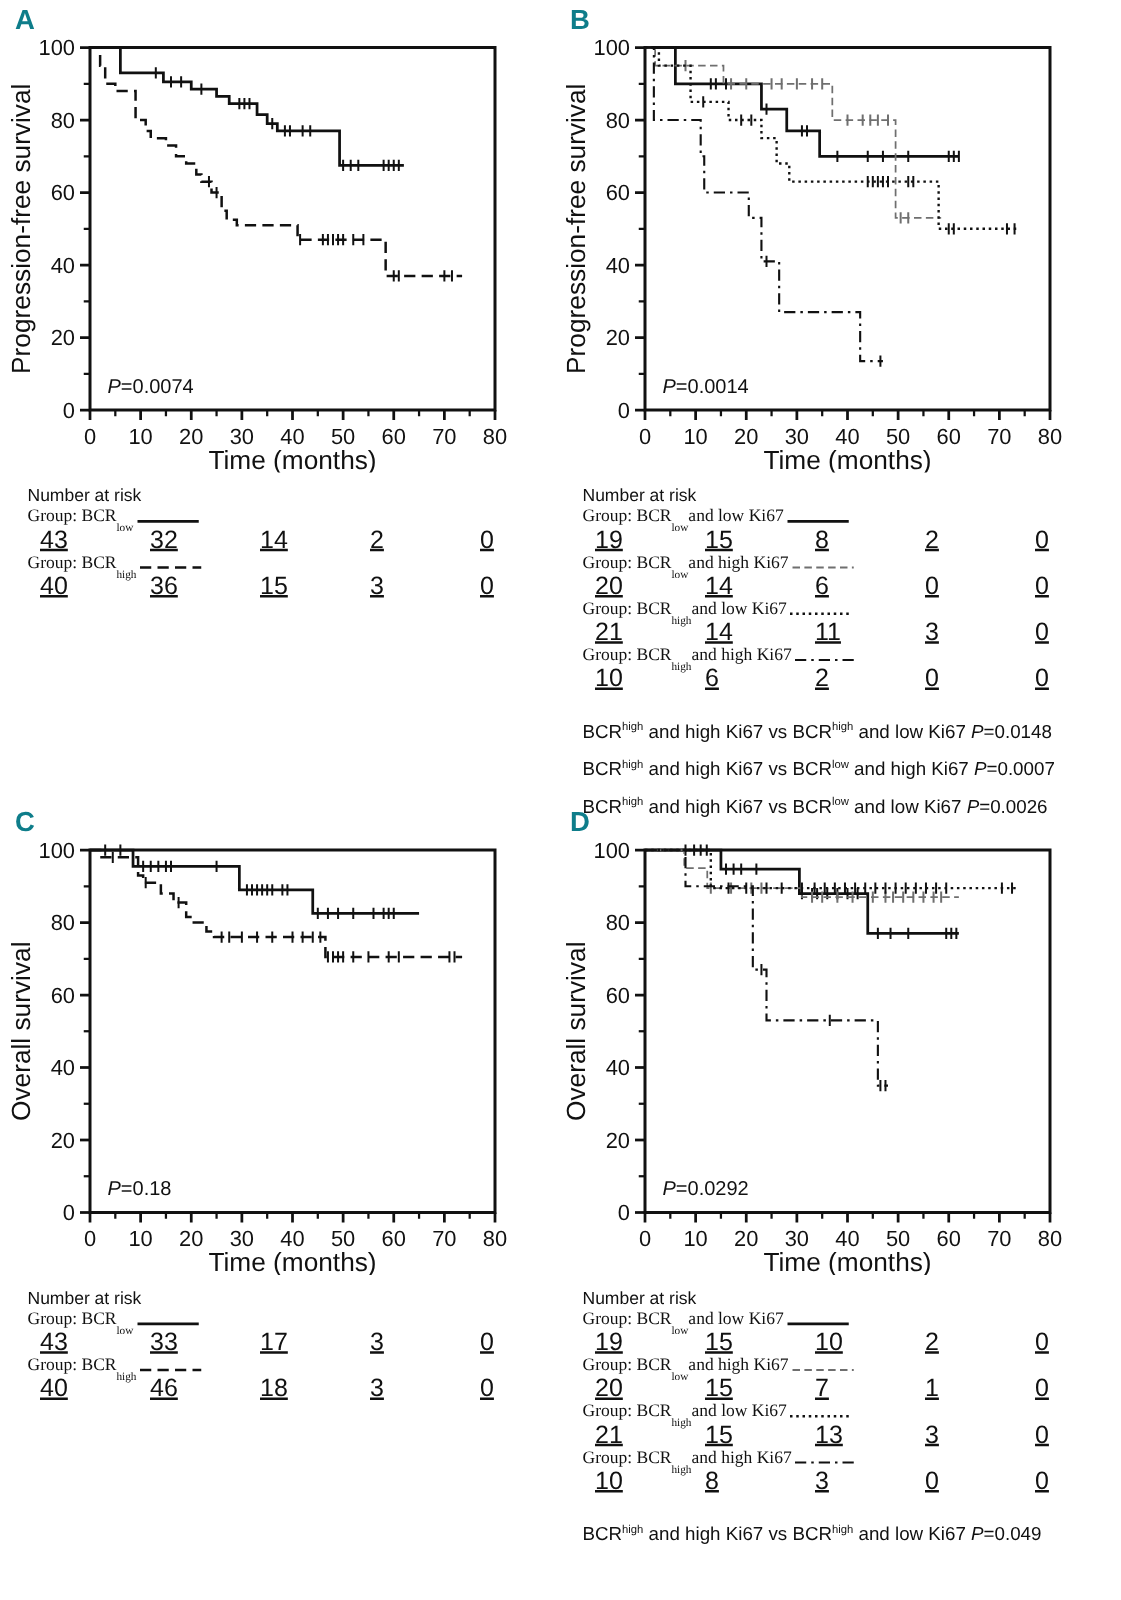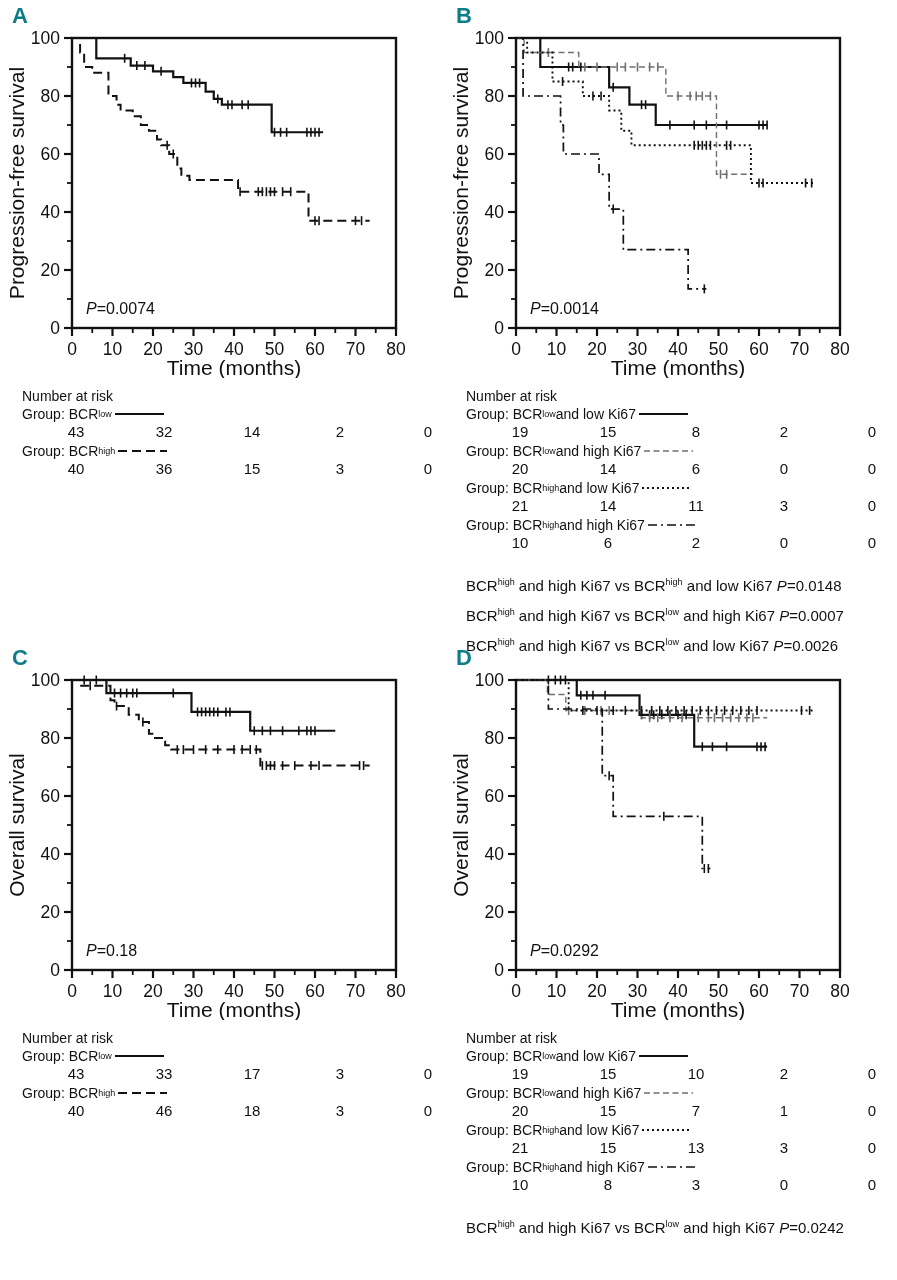--- a/index.html
+++ b/index.html
@@ -5,24 +5,24 @@
   html,body{margin:0;padding:0;background:#fff;}
   body{width:897px;height:1280px;overflow:hidden;position:relative;
        font-family:"Liberation Sans", sans-serif;color:#111;}
   .panel{position:absolute;width:440px;}
   #panelA{left:8px;top:4px;}  #panelB{left:452px;top:4px;}
   #panelC{left:8px;top:646px;} #panelD{left:452px;top:646px;}
   .panel-letter{font-size:22px;font-weight:bold;height:24px;line-height:24px;padding-left:4px;}
   svg.km{display:block;}
   .risk{margin-top:2px;padding-left:14px;font-size:14px;line-height:16px;}
   .risk-title{height:17px;margin-top:10px;}
-  .grp-label{height:17px;white-space:nowrap;display:flex;align-items:center;}
+  .grp-label{height:17px;white-space:nowrap;display:flex;align-items:flex-end;font-family:Liberation Serif, serif;}
   .grp-label svg{margin-left:2px;}
   .risk-nums{display:grid;grid-template-columns:repeat(5,88px);padding-left:10px;height:20px;
-             align-items:center;text-align:center;font-size:15px;}
+             align-items:center;text-align:left;font-size:20px;text-decoration:underline;}
   .comparisons{margin-top:24px;padding-left:14px;font-size:15px;}
   .comp-line{margin-bottom:13px;white-space:nowrap;}
   sup.sp{font-size:9px;vertical-align:super;line-height:0;}
   .it{font-style:italic;}
 </style>
 </head>
 <body>
 
 <div class="panel" id="panelA">
   <div class="panel-letter" style="color: rgb(14, 125, 138);">A</div>
@@ -596,15 +596,15 @@
         </svg></div>
       <div class="risk-nums">
         <span>10</span>
         <span>8</span>
         <span>3</span>
         <span>0</span>
         <span>0</span>
       </div>
     </div>
   <div class="comparisons">
-      <div class="comp-line">BCR<sup class="sp">high</sup> and high Ki67 vs BCR<sup class="sp">low</sup> and high Ki67 <span class="it">P</span>=0.0242</div>
+      <div class="comp-line">BCR<sup class="sp">high</sup> and high Ki67 vs BCR<sup class="sp">high</sup> and low Ki67 <span class="it">P</span>=0.049</div>
     </div>
 </div>
 
 </body></html>

